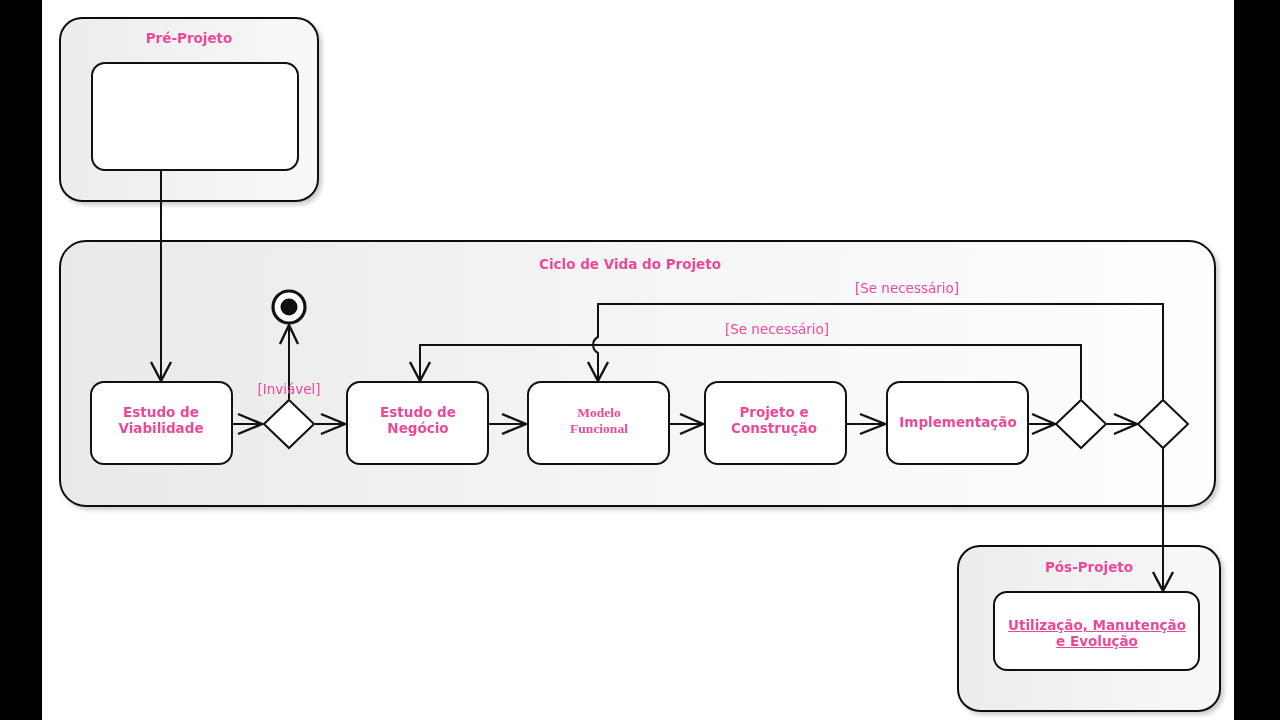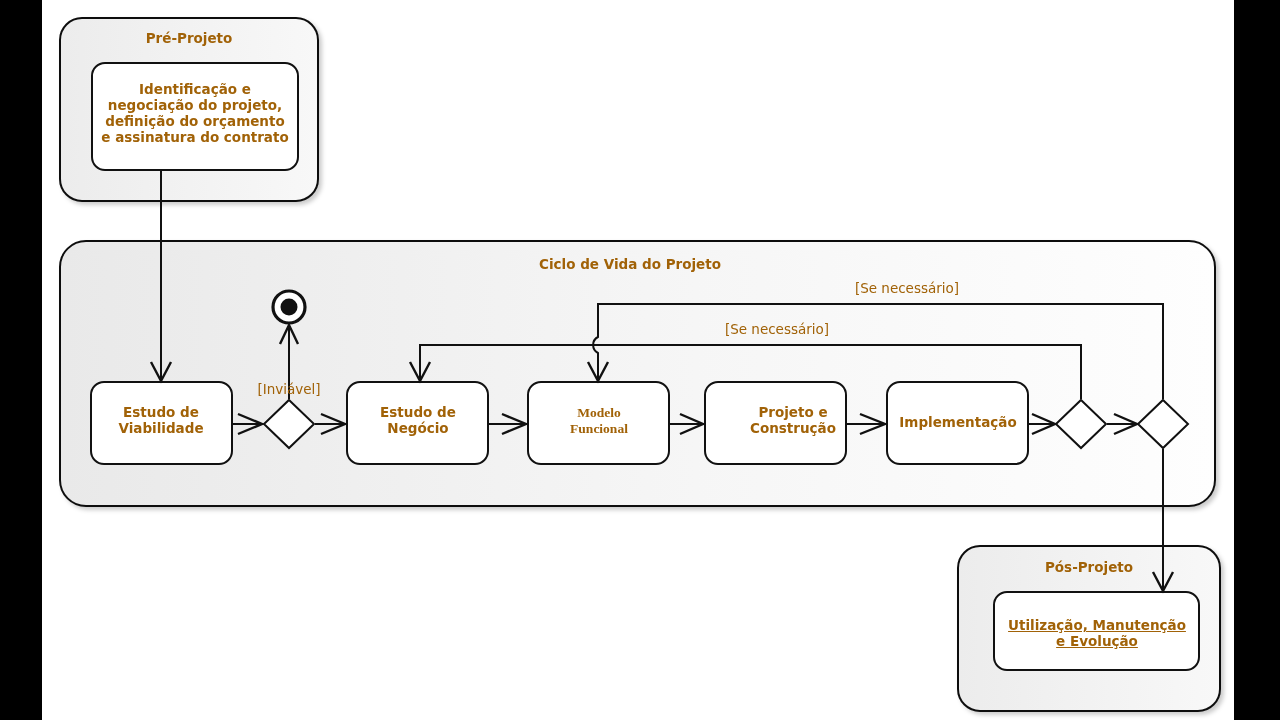--- a/index.html
+++ b/index.html
@@ -29,21 +29,21 @@
     overflow: hidden;
   }
   #diagram-svg {
     position: absolute;
     left: 0;
     top: 0;
   }
   .lbl {
     position: absolute;
     white-space: nowrap;
-    color: #a16207;
+    color: #ec4899;
     line-height: 1.18;
   }
   .group-title {
     font-weight: bold;
     font-size: 13.5px;
     text-align: center;
   }
   .node-label {
     font-weight: bold;
     font-size: 13.5px;
@@ -172,43 +172,37 @@
       </g>
 
     </svg>
 
     <div class="lbl group-title centerx" style="left:147px; top:31px;">Pré-Projeto</div>
 
     <div class="lbl group-title centerx" style="left:588px; top:257px;">Ciclo de Vida do Projeto</div>
 
     <div class="lbl group-title centerx" style="left:1047px; top:560px;">Pós-Projeto</div>
 
-    <div class="lbl node-label centerx" style="left:153px; top:82px;">
-      <div>Identificação e</div>
-      <div>negociação do projeto,</div>
-      <div>definição do orçamento</div>
-      <div>e assinatura do contrato</div>
-    </div>
 
     <div class="lbl node-label centerx" style="left:119px; top:405px;">
       <div>Estudo de</div>
       <div>Viabilidade</div>
     </div>
 
     <div class="lbl node-label centerx" style="left:376px; top:405px;">
       <div>Estudo de</div>
       <div>Negócio</div>
     </div>
 
     <div class="lbl node-label centerx" style="left:557px; top:405px;font-family:Liberation Serif, serif;">
       <div>Modelo</div>
       <div>Funcional</div>
     </div>
 
-    <div class="lbl node-label centerx" style="left:751px; top:405px;">
+    <div class="lbl node-label centerx" style="left:732px; top:405px;">
       <div>Projeto e</div>
       <div>Construção</div>
     </div>
 
     <div class="lbl node-label centerx" style="left:916px; top:415px;">
       <div>Implementação</div>
     </div>
 
     <div class="lbl node-label centerx" style="left:1055px; top:618px;text-decoration:underline;">
       <div>Utilização, Manutenção</div>

